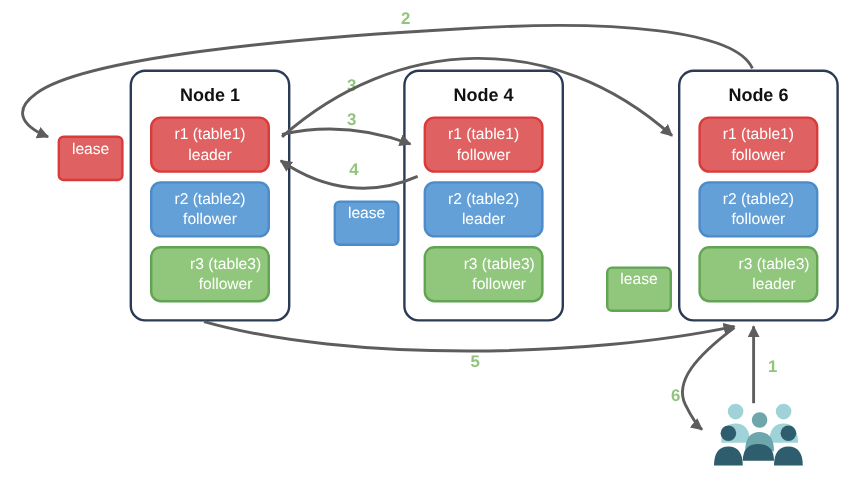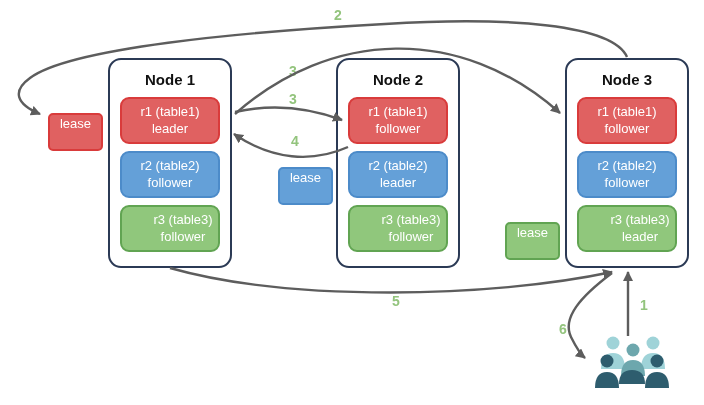--- a/index.html
+++ b/index.html
@@ -7,21 +7,21 @@
     --blue-fill:#64a0d8; --blue-border:#4c8bc9;
     --green-fill:#90c77c; --green-border:#61a452;
     --node-border:#2b3a55; --arrow:#5d5d5d; --label-green:#93c47d;
     --user-light:#9fd3d8; --user-medium:#6da7ad; --user-dark:#2e5d6e;
   }
   html,body{margin:0;padding:0;background:#ffffff;}
   body{font-family:"Liberation Sans","DejaVu Sans",sans-serif;}
   .canvas{position:relative;width:704px;height:405px;background:#fff;overflow:hidden;}
 
   .node{
-    position:absolute;top:58px;width:124px;height:210px;
+    position:absolute;top:58px;width:134px;height:210px;
     background:#fff;border:2px solid var(--node-border);border-radius:13px;
     box-sizing:border-box;
   }
   .node-title{
     margin-top:11px;text-align:center;font-weight:bold;font-size:15px;color:#111;
   }
   .replicas{display:flex;flex-direction:column;align-items:center;gap:7px;margin-top:9px;}
   .replica{
     width:100px;height:47px;border-radius:9px;border:2px solid;
     box-sizing:border-box;display:flex;flex-direction:column;
@@ -76,39 +76,39 @@
         <span>follower</span>
       </div>
       <div class="replica c-green">
         <span>r3 (table3)</span>
         <span>follower</span>
       </div>
     </div>
   </div>
 
   <div class="node" style="left:336px;">
-    <div class="node-title">Node 2</div>
+    <div class="node-title">Node 4</div>
     <div class="replicas">
       <div class="replica c-red">
         <span>r1 (table1)</span>
         <span>follower</span>
       </div>
       <div class="replica c-blue">
         <span>r2 (table2)</span>
         <span>leader</span>
       </div>
       <div class="replica c-green">
         <span>r3 (table3)</span>
         <span>follower</span>
       </div>
     </div>
   </div>
 
   <div class="node" style="left:565px;">
-    <div class="node-title">Node 3</div>
+    <div class="node-title">Node 6</div>
     <div class="replicas">
       <div class="replica c-red">
         <span>r1 (table1)</span>
         <span>follower</span>
       </div>
       <div class="replica c-blue">
         <span>r2 (table2)</span>
         <span>follower</span>
       </div>
       <div class="replica c-green">

